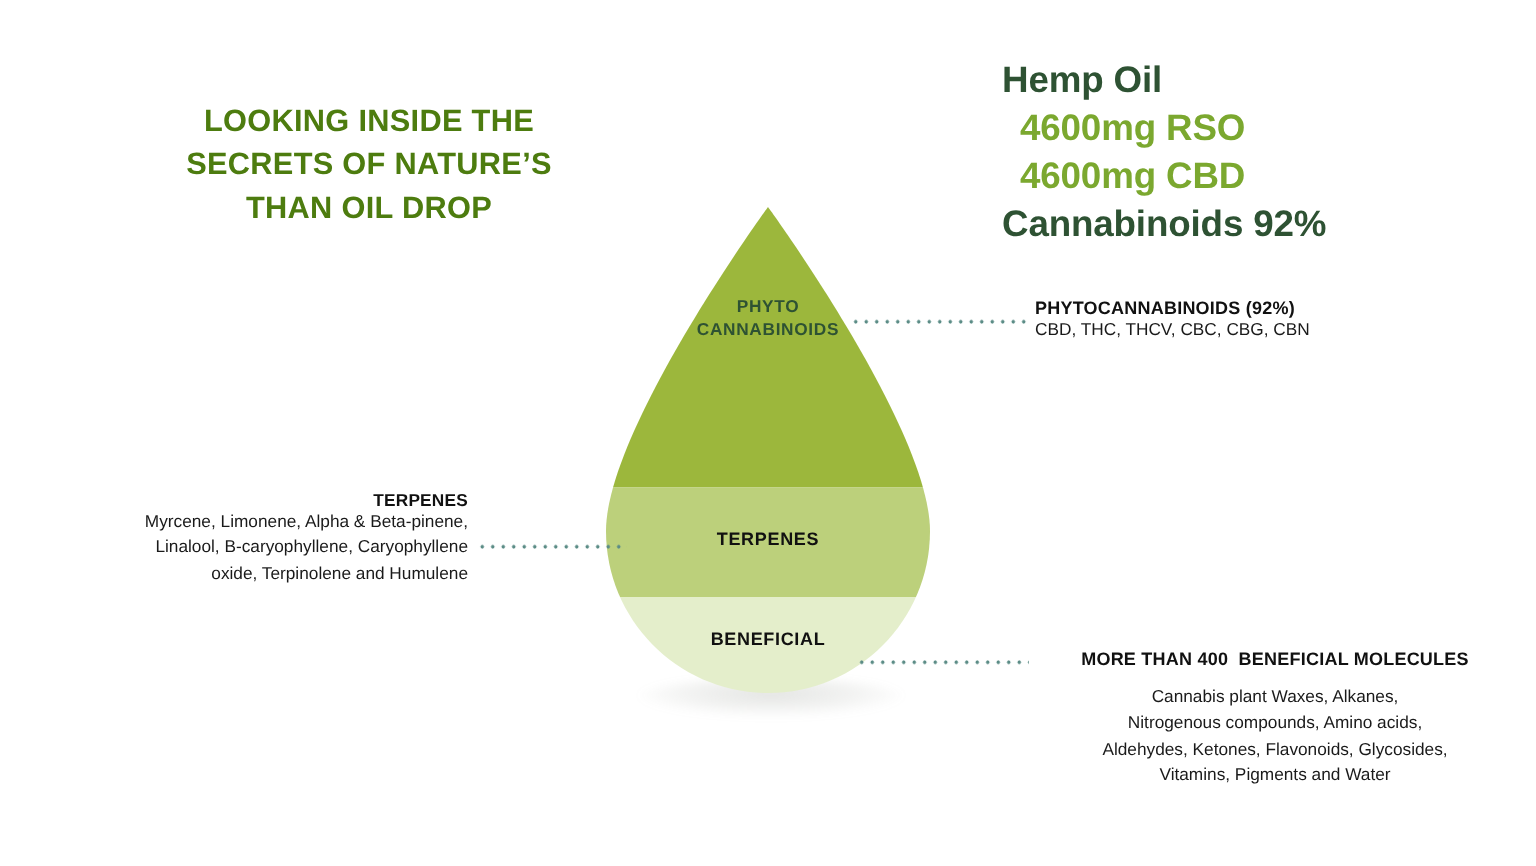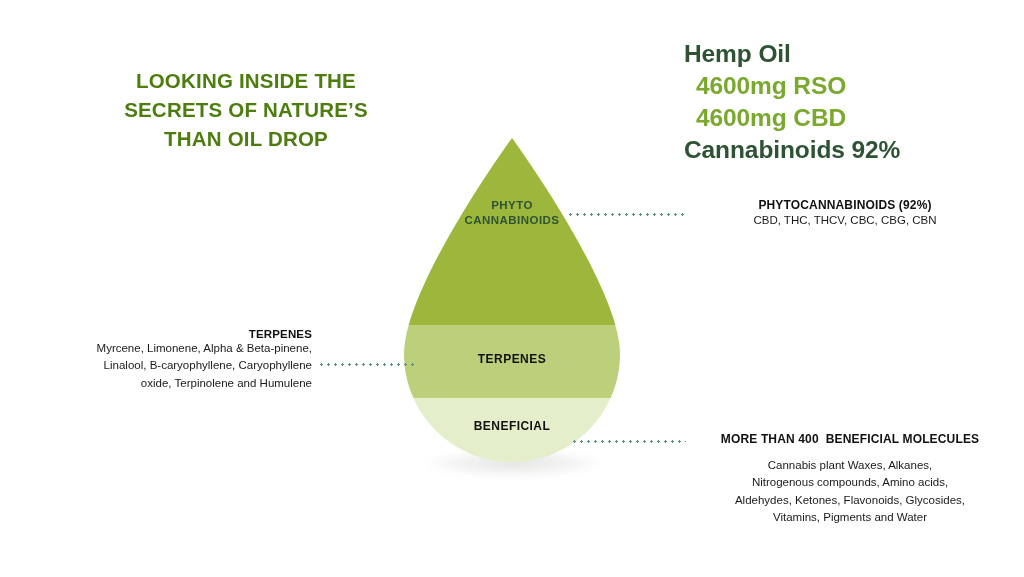--- a/index.html
+++ b/index.html
@@ -31,21 +31,21 @@
     font-size: 20.5px;
     font-weight: bold;
     line-height: 1.42;
     letter-spacing: 0.2px;
   }
   #headline .hl-line { display: block; white-space: pre; }
 
   
   #product-header {
     position: absolute;
-    left: 684px;
+    left: 668px;
     top: 38px;
     width: 300px;
   }
   #product-header .ph-line {
     display: block;
     font-size: 24.5px;
     font-weight: bold;
     line-height: 1.30;
     letter-spacing: -0.1px;
     white-space: pre;
@@ -128,21 +128,21 @@
     color: #1a1a1a;
     line-height: 1.52;
   }
   .callout-body span { display: block; white-space: pre; }
 
   #callout-phyto {
     position: absolute;
     left: 690px;
     top: 198px;
     width: 310px;
-    text-align: center;
+    text-align: left;
   }
   #callout-phyto .callout-title { font-size: 12px; }
 
   #callout-terpenes {
     position: absolute;
     left: 40px;
     top: 328px;
     width: 272px;
     text-align: right;
   }

